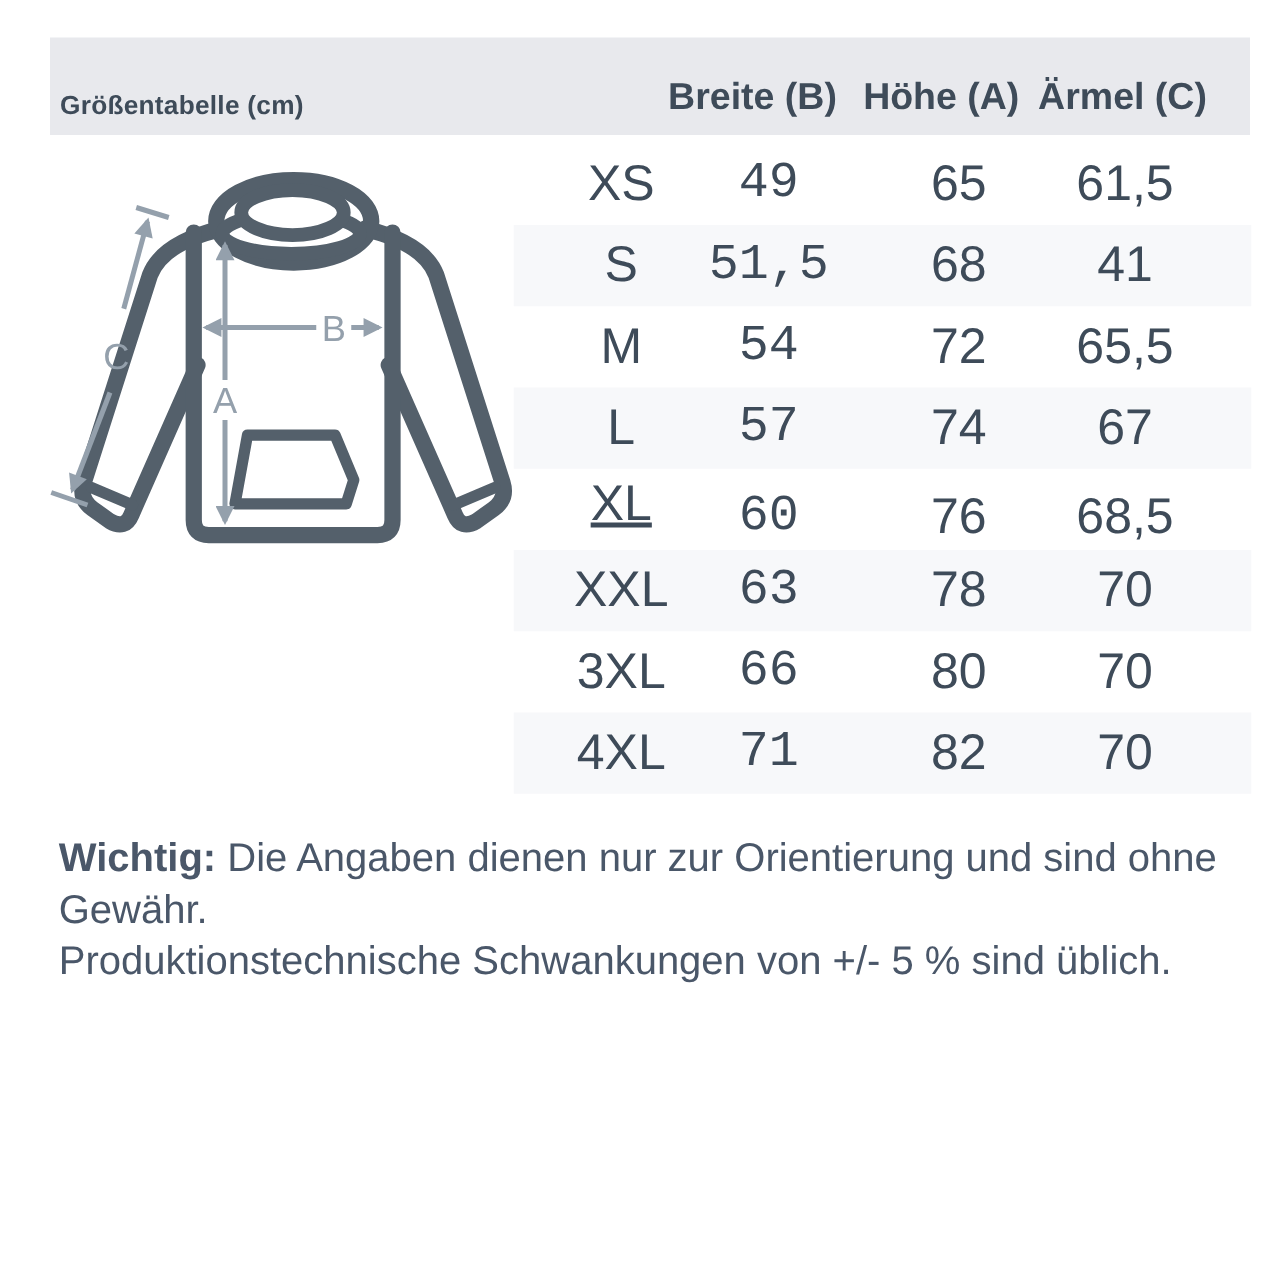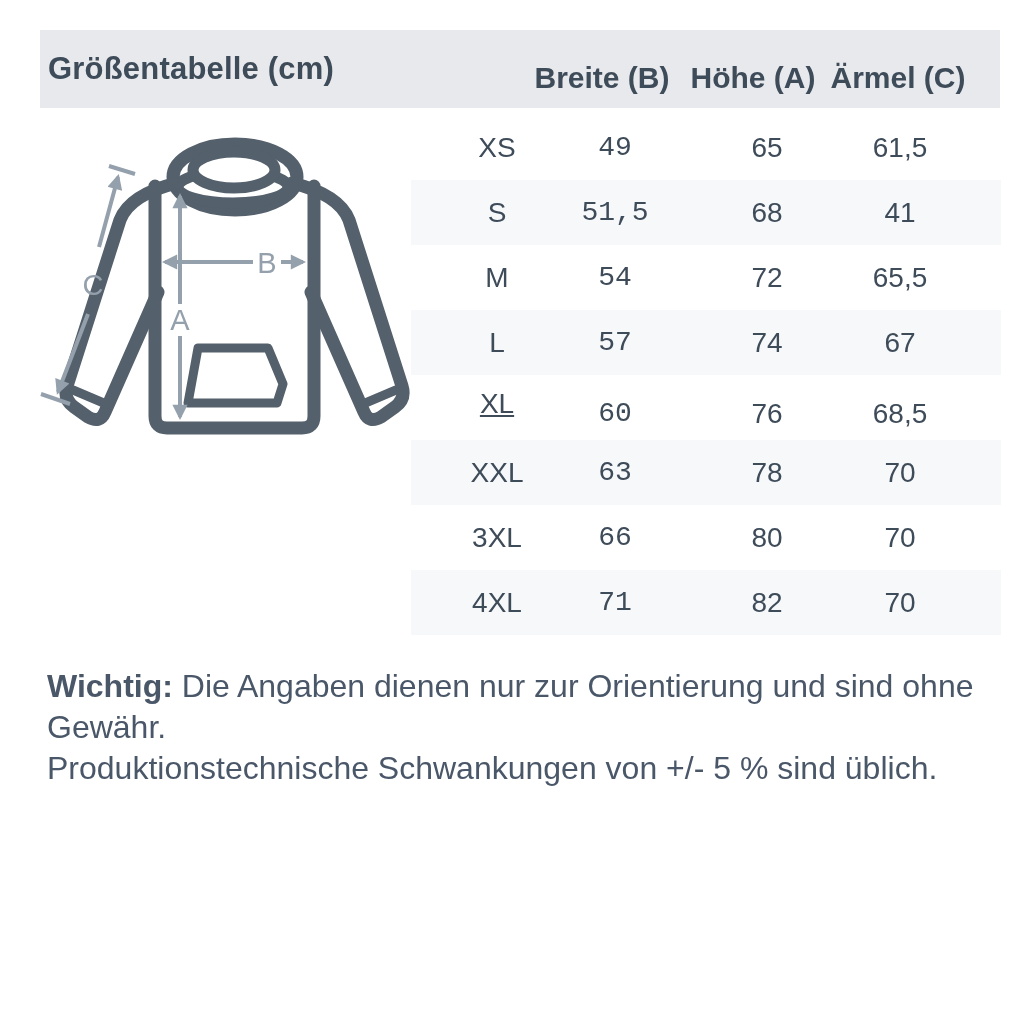--- a/index.html
+++ b/index.html
@@ -19,42 +19,42 @@
     position:relative;overflow:hidden;
   }
   .page{position:absolute;inset:0;}
 
   
   .header-bar{
     position:absolute;left:40px;top:30px;width:960px;height:78px;
     background:var(--header-bg);
   }
   .title{
-    position:absolute;left:8px;top:0;height:78px;
+    position:absolute;left:8px;top:16px;height:78px;
     display:flex;align-items:center;
-    font-size:31px;font-weight:bold;color:var(--ink);
+    font-size:21px;font-weight:bold;color:var(--ink);
     letter-spacing:0.2px;
   }
   .col-h{
     position:absolute;top:0;height:95px;display:flex;align-items:center;
     transform:translateX(-50%);
     font-size:30px;font-weight:bold;color:var(--ink);white-space:nowrap;
   }
   .col-h-b{left:562px;}
   .col-h-a{left:713px;}
   .col-h-c{left:858px;}
 
   
   .size-table{position:absolute;left:411px;top:115px;width:590px;}
   .row{position:relative;height:65px;}
   .row.striped{background:var(--stripe-bg);}
   .cell{
     position:absolute;top:0;height:65px;display:flex;align-items:center;
     transform:translateX(-50%);
-    font-size:28px;color:var(--ink);white-space:nowrap;
+    font-size:40px;color:var(--ink);white-space:nowrap;
   }
   .cell.size{left:86px;}
   .cell.vb{left:204px;font-family:Liberation Mono, monospace;}
   .cell.va{left:356px;}
   .cell.vc{left:489px;text-align:right;}
   
   .row.row-xl .cell.size{transform:translate(-50%,-4px);text-decoration:underline;}
   .row.row-xl .cell.vb,
   .row.row-xl .cell.va,
   .row.row-xl .cell.vc{transform:translate(-50%,6px);}

